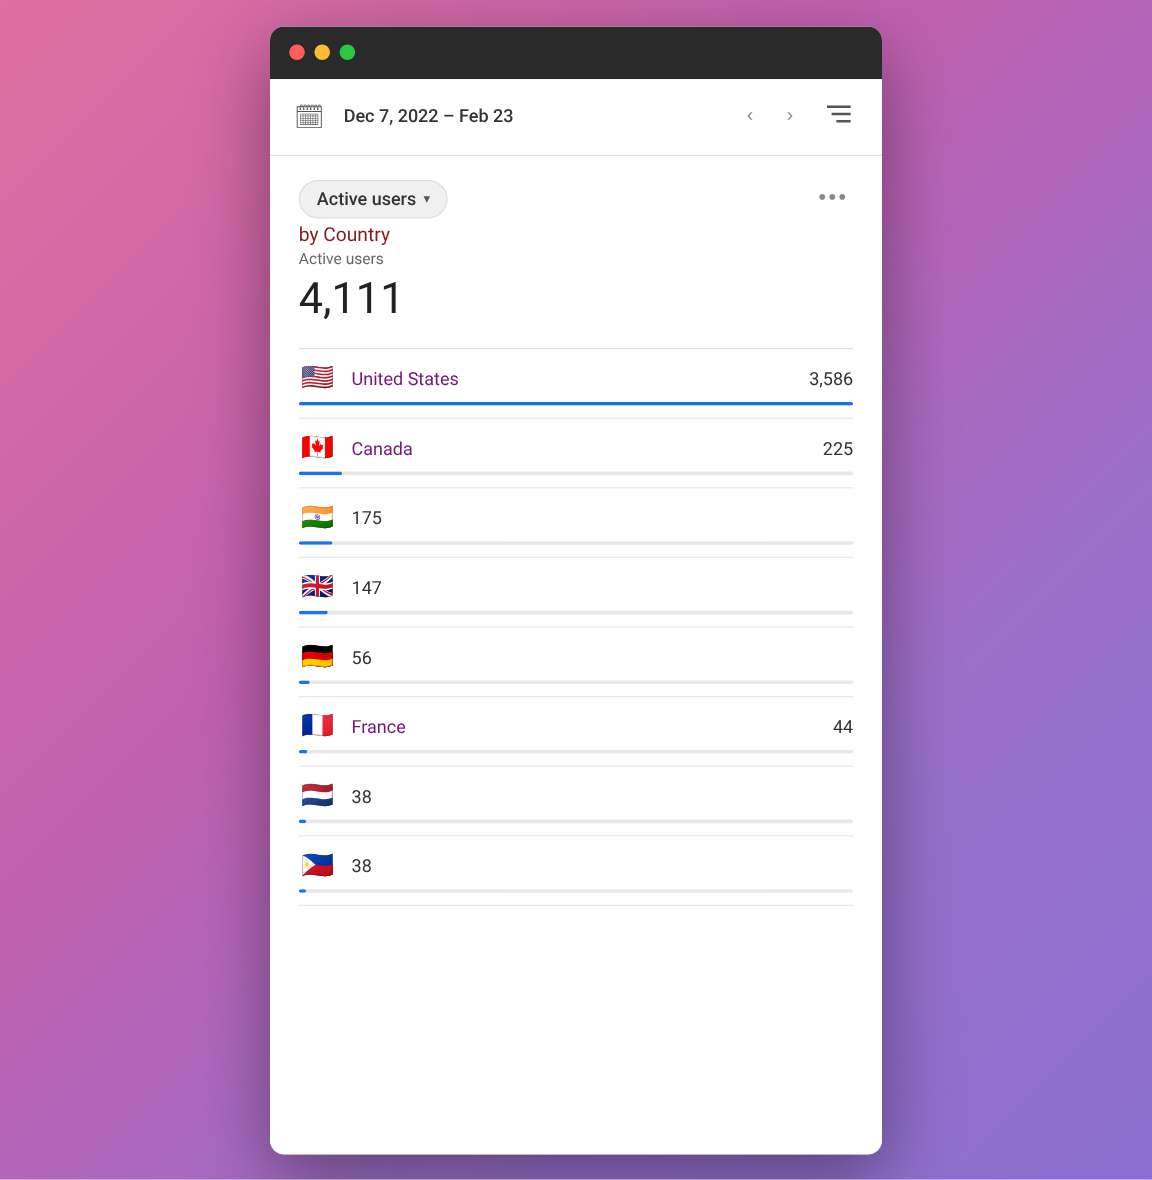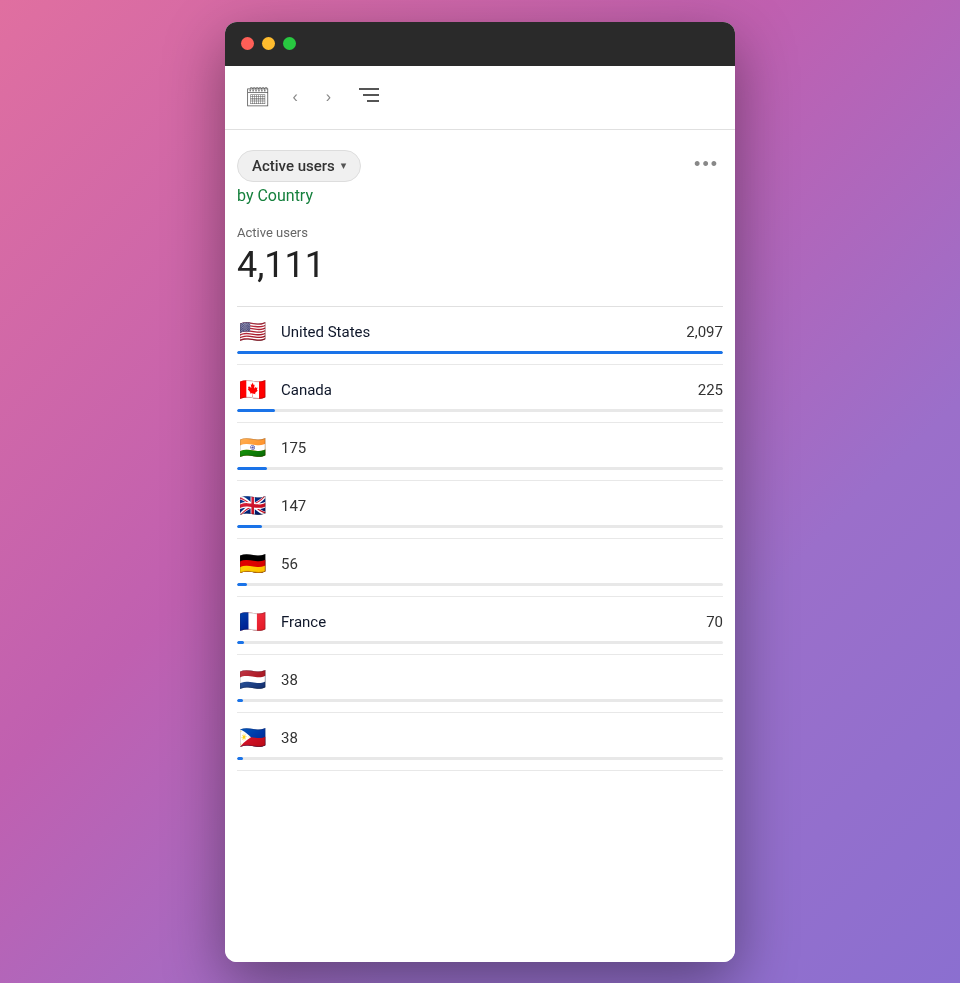--- a/index.html
+++ b/index.html
@@ -83,21 +83,21 @@
       cursor: pointer;
       color: #555;
       font-size: 18px;
       padding: 4px 6px;
     }
 
     .content {
       background: #ffffff;
       flex: 1;
       overflow-y: auto;
-      padding: 20px 12px;
+      padding: 20px 24px;
     }
 
     .widget-header {
       display: flex;
       align-items: flex-start;
       justify-content: space-between;
       margin-bottom: 4px;
     }
 
     .metric-selector {
@@ -124,22 +124,22 @@
       border: none;
       cursor: pointer;
       color: #888;
       font-size: 18px;
       letter-spacing: 2px;
       padding: 4px;
     }
 
     .by-country {
       font-size: 16px;
-      color: #15803d;
-      margin-bottom: 20px;
+      color: #7f1d1d;
+      margin-bottom: 4px;
     }
 
     .metric-label {
       font-size: 13px;
       color: #666;
       margin-bottom: 4px;
     }
 
     .metric-value {
       font-size: 36px;
@@ -178,21 +178,21 @@
       display: inline-flex;
       align-items: center;
       justify-content: center;
       font-size: 22px;
       line-height: 1;
     }
 
     .country-name {
       flex: 1;
       font-size: 15px;
-      color: #0f172a;
+      color: #701a75;
       cursor: pointer;
     }
 
     .country-count {
       font-size: 15px;
       color: #333;
       font-weight: 400;
     }
 
     .progress-bar-container {
@@ -221,20 +221,21 @@
 <div class="window">
 
   <div class="titlebar">
     <div class="traffic-light red"></div>
     <div class="traffic-light yellow"></div>
     <div class="traffic-light green"></div>
   </div>
 
   <div class="toolbar">
     <span class="calendar-icon">🗓</span>
+    <span class="date-range">Dec 7, 2022 – Feb 23</span>
     <button class="nav-btn">‹</button>
     <button class="nav-btn">›</button>
     <button class="filter-btn">
       <svg width="20" height="16" viewBox="0 0 20 16" fill="none" xmlns="http://www.w3.org/2000/svg">
         <line x1="0" y1="2" x2="20" y2="2" stroke="#555" stroke-width="2"></line>
         <line x1="4" y1="8" x2="20" y2="8" stroke="#555" stroke-width="2"></line>
         <line x1="8" y1="14" x2="20" y2="14" stroke="#555" stroke-width="2"></line>
       </svg>
     </button>
   </div>
@@ -254,21 +255,21 @@
     <div class="metric-label">Active users</div>
     <div class="metric-value">4,111</div>
 
     <div class="divider"></div>
 
     <ul class="country-list" id="country-list">
     <li class="country-item">
       <div class="country-row">
         <span class="flag">🇺🇸</span>
         <span class="country-name">United States</span>
-        <span class="country-count">2,097</span>
+        <span class="country-count">3,586</span>
       </div>
       <div class="progress-bar-container">
         <div class="progress-bar-fill" style="width: 100%"></div>
       </div>
       <div class="row-divider"></div>
     </li>
         <li class="country-item">
       <div class="country-row">
         <span class="flag">🇨🇦</span>
         <span class="country-name">Canada</span>
@@ -306,21 +307,21 @@
       </div>
       <div class="progress-bar-container">
         <div class="progress-bar-fill" style="width: 2%"></div>
       </div>
       <div class="row-divider"></div>
     </li>
         <li class="country-item">
       <div class="country-row">
         <span class="flag">🇫🇷</span>
         <span class="country-name">France</span>
-        <span class="country-count">70</span>
+        <span class="country-count">44</span>
       </div>
       <div class="progress-bar-container">
         <div class="progress-bar-fill" style="width: 1.5%"></div>
       </div>
       <div class="row-divider"></div>
     </li>
         <li class="country-item">
       <div class="country-row">
         <span class="flag">🇳🇱</span>
         <span class="country-count">38</span>

